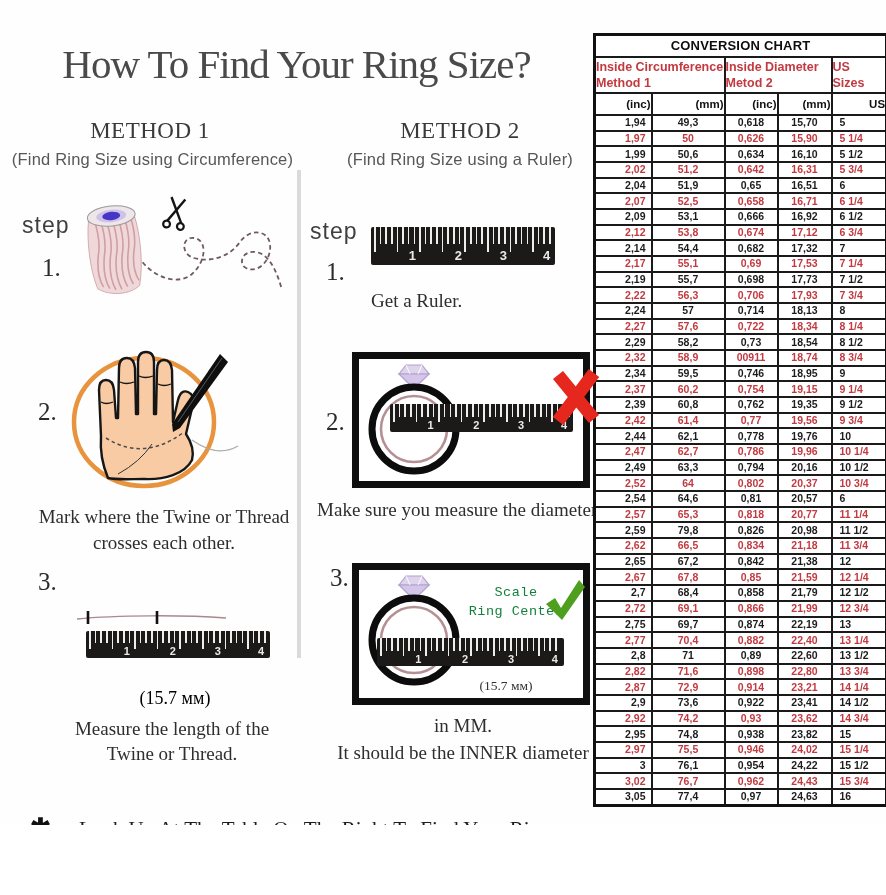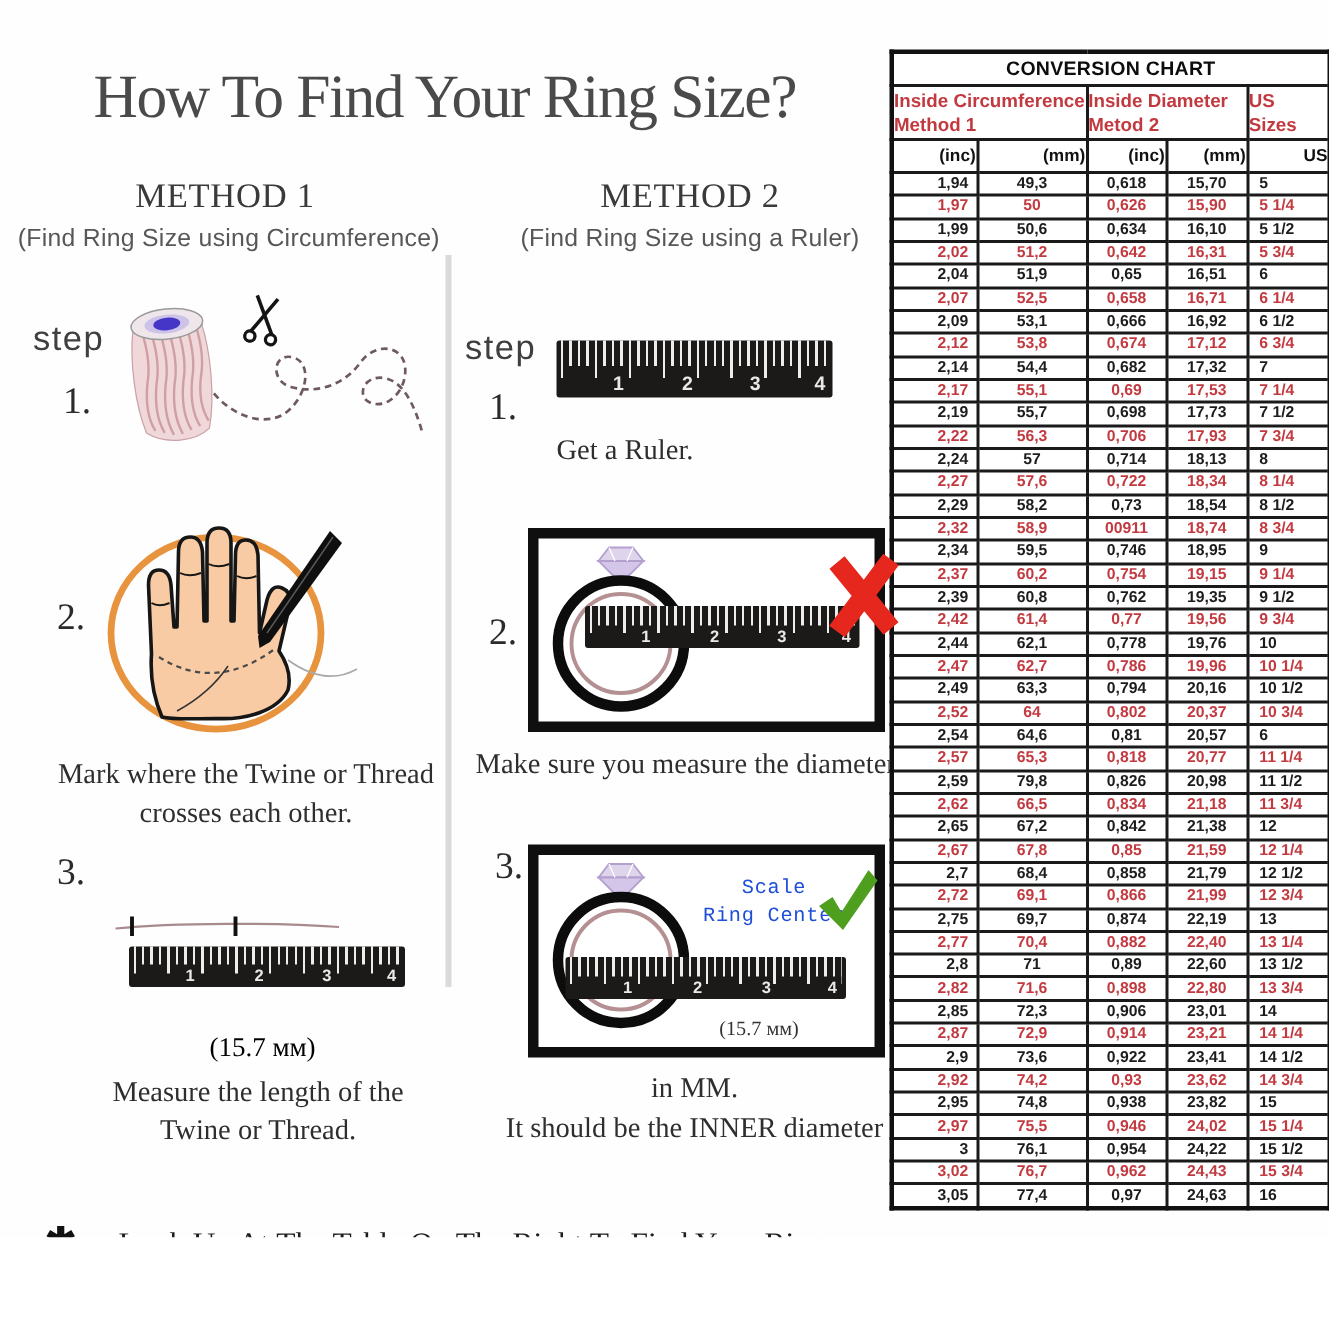--- a/index.html
+++ b/index.html
@@ -65,21 +65,21 @@
   
   .mbox{position:absolute;border:7px solid #0f0f0f;background:#fff;}
   #box2{left:352px;top:352px;width:224px;height:122px;}
   #box3{left:352px;top:563px;width:224px;height:128px;}
   #box2-ruler{left:31px;top:45px;width:183px;height:28px;}
   #box3-ruler{left:18px;top:68px;width:187px;height:28px;}
   .ring-svg{position:absolute;left:5px;top:4px;width:100px;height:115px;}
   #x-mark{position:absolute;right:-18px;top:8px;width:50px;height:60px;z-index:3;}
   #check-mark{position:absolute;left:184px;top:8px;width:44px;height:44px;z-index:3;}
   #scale-label{position:absolute;left:94px;top:13px;width:126px;font-size:13.5px;line-height:19px;
-    color:#1d4ed8;text-align:center;letter-spacing:.5px;}
+    color:#15803d;text-align:center;letter-spacing:.5px;}
   #box3-note{position:absolute;left:94px;top:108px;width:106px;font-size:13.5px;color:#333;text-align:center;}
 
   
   #footer{left:30px;top:813px;width:560px;display:flex;align-items:baseline;gap:28px;}
   #footer-mark{font-size:25px;font-weight:bold;color:#111;}
   #footer-text{font-size:21px;color:#1d1d1d;text-decoration:underline;}
 
   
   #conv{left:593px;top:33px;width:292px;height:774px;border-radius:31px;}
   #conv table{width:100%;height:100%;border-collapse:collapse;table-layout:fixed;background:#fff;}
@@ -533,27 +533,20 @@
             <td class="c3">22,60</td>
             <td class="c4">13 1/2</td>
           </tr>
           <tr class="rowred">
             <td class="c0">2,82</td>
             <td class="c1">71,6</td>
             <td class="c2">0,898</td>
             <td class="c3">22,80</td>
             <td class="c4">13 3/4</td>
           </tr>
-          <tr>
-            <td class="c0">2,85</td>
-            <td class="c1">72,3</td>
-            <td class="c2">0,906</td>
-            <td class="c3">23,01</td>
-            <td class="c4">14</td>
-          </tr>
           <tr class="rowred">
             <td class="c0">2,87</td>
             <td class="c1">72,9</td>
             <td class="c2">0,914</td>
             <td class="c3">23,21</td>
             <td class="c4">14 1/4</td>
           </tr>
           <tr>
             <td class="c0">2,9</td>
             <td class="c1">73,6</td>

